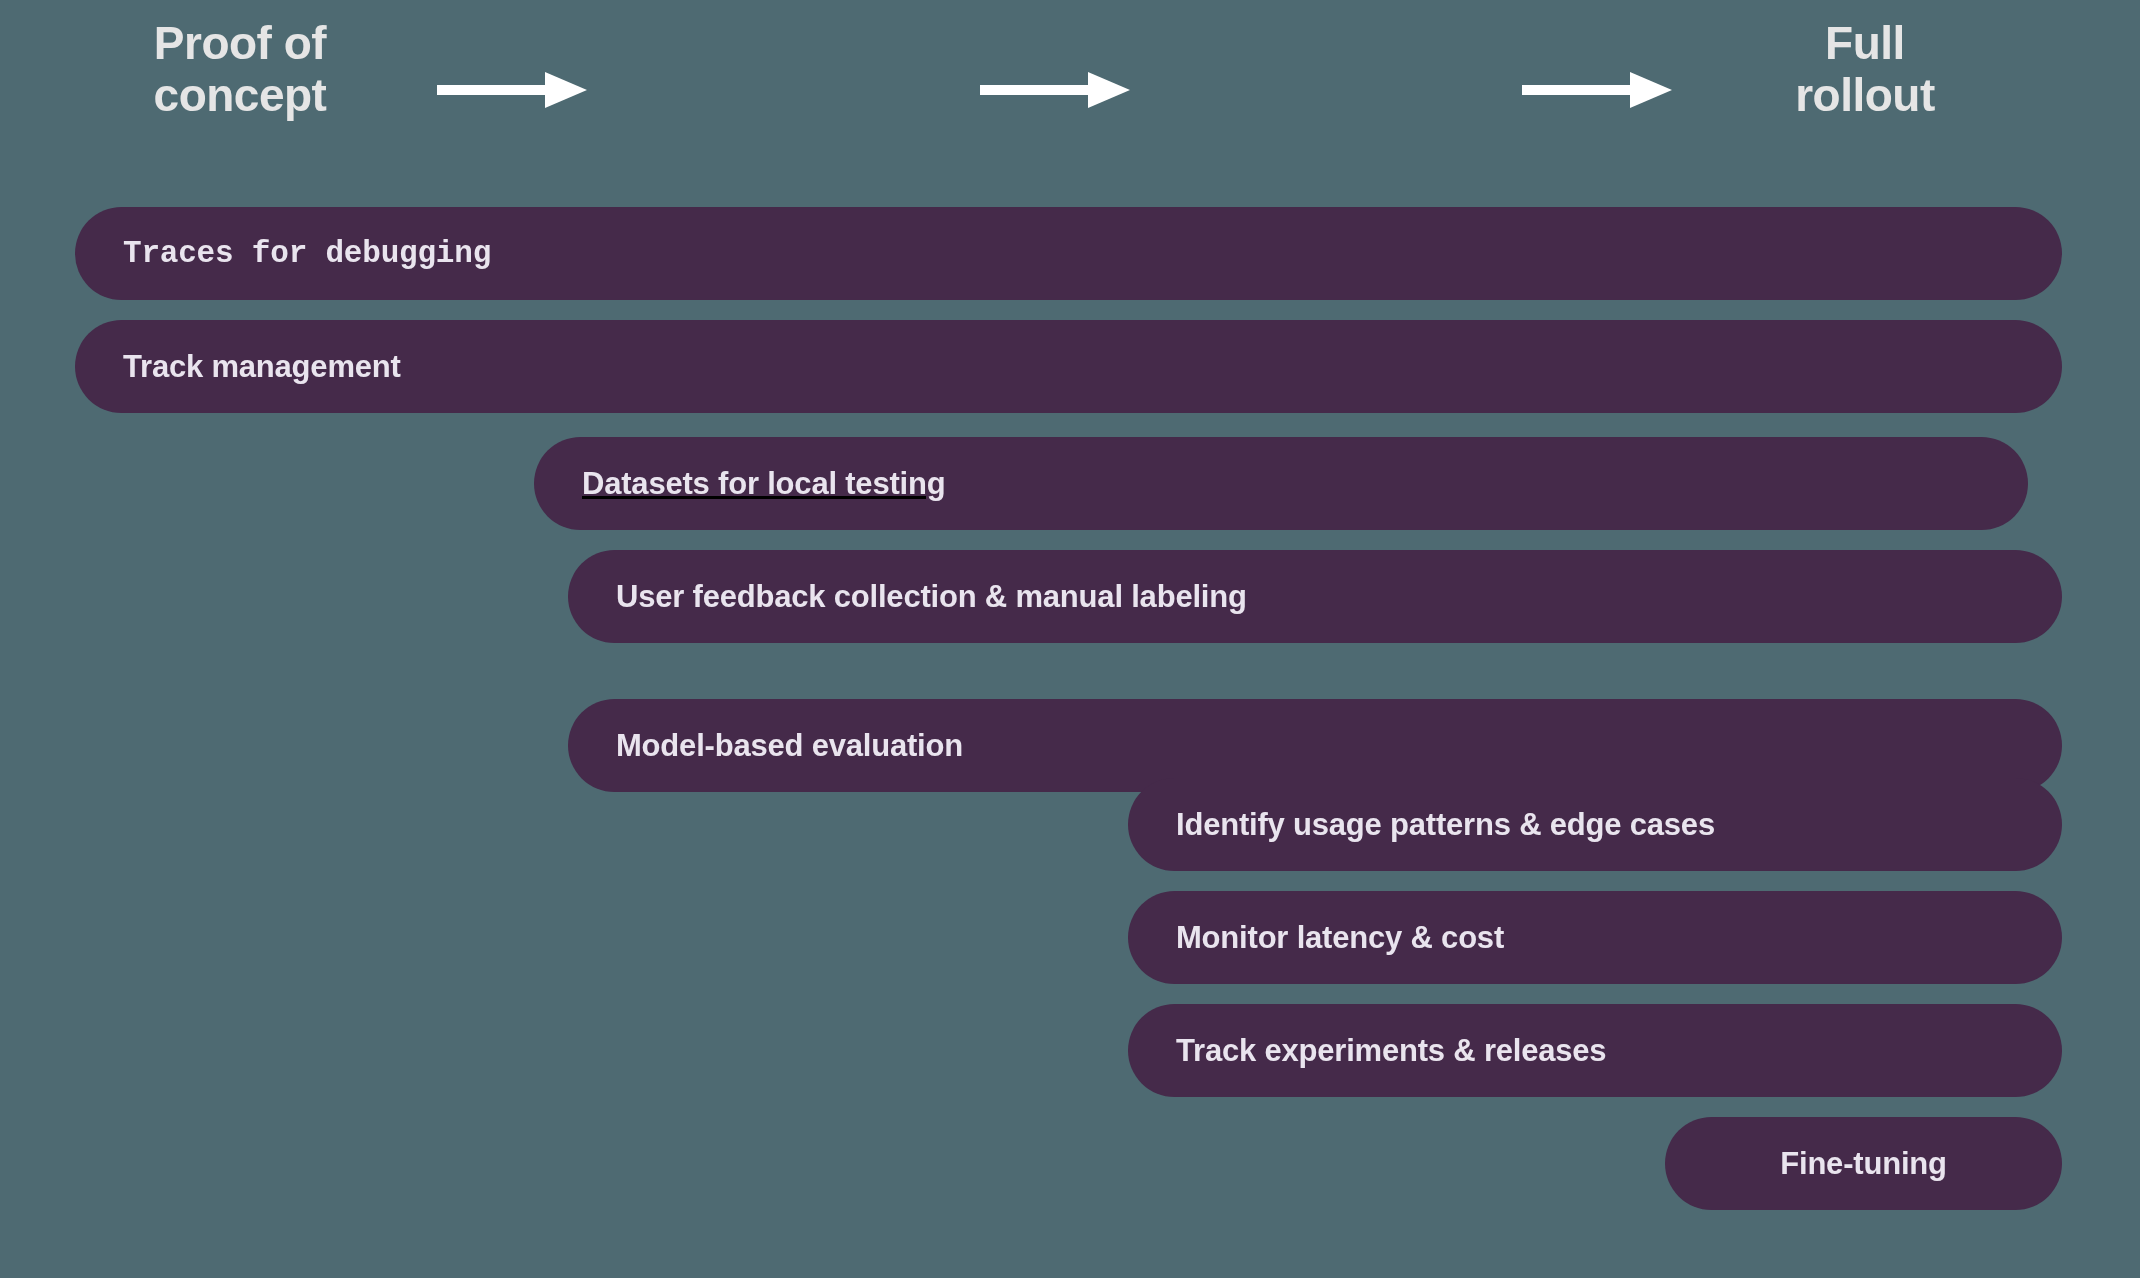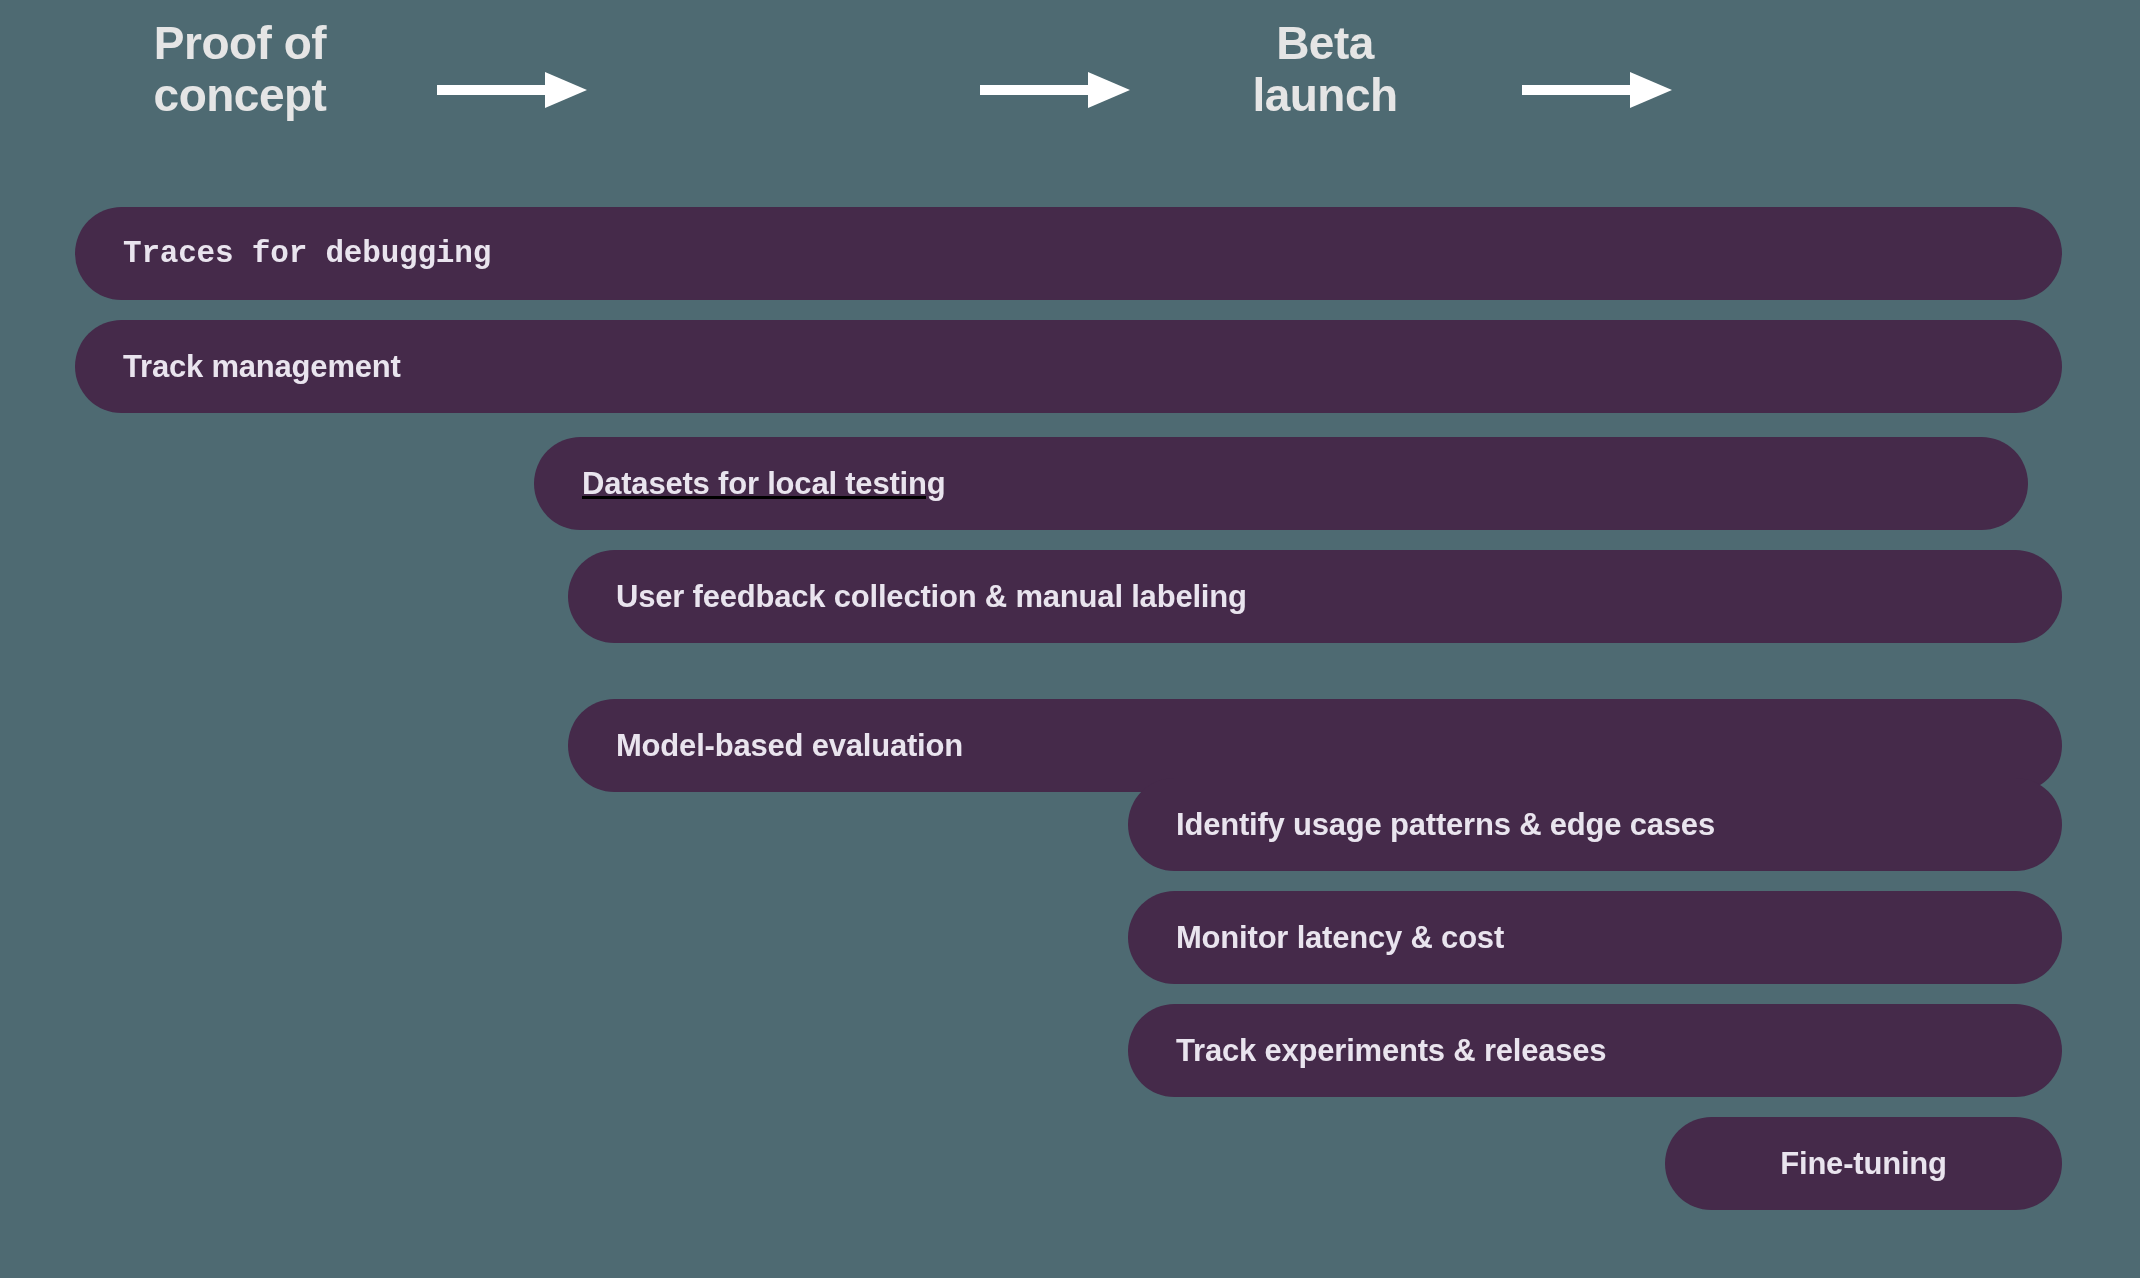--- a/index.html
+++ b/index.html
@@ -64,22 +64,22 @@
   .pill.align-left   { justify-content: flex-start; padding-left: 48px; }
   .pill.align-center { justify-content: center; padding: 0 40px; }
 </style>
 </head>
 <body>
 
 <div id="canvas">
 
   <div class="stage-header s0">Proof of
 concept</div>
-  <div class="stage-header s2">Beta
-launch</div>
+  <div class="stage-header s3">Full
+rollout</div>
 
   <svg class="stage-arrow a0" viewBox="0 0 150 44">
     <rect x="0" y="17" width="116" height="10" fill="#FFFFFF"></rect>
     <polygon points="108,4 150,22 108,40" fill="#FFFFFF"></polygon>
   </svg>
   <svg class="stage-arrow a1" viewBox="0 0 150 44">
     <rect x="0" y="17" width="116" height="10" fill="#FFFFFF"></rect>
     <polygon points="108,4 150,22 108,40" fill="#FFFFFF"></polygon>
   </svg>
   <svg class="stage-arrow a2" viewBox="0 0 150 44">

